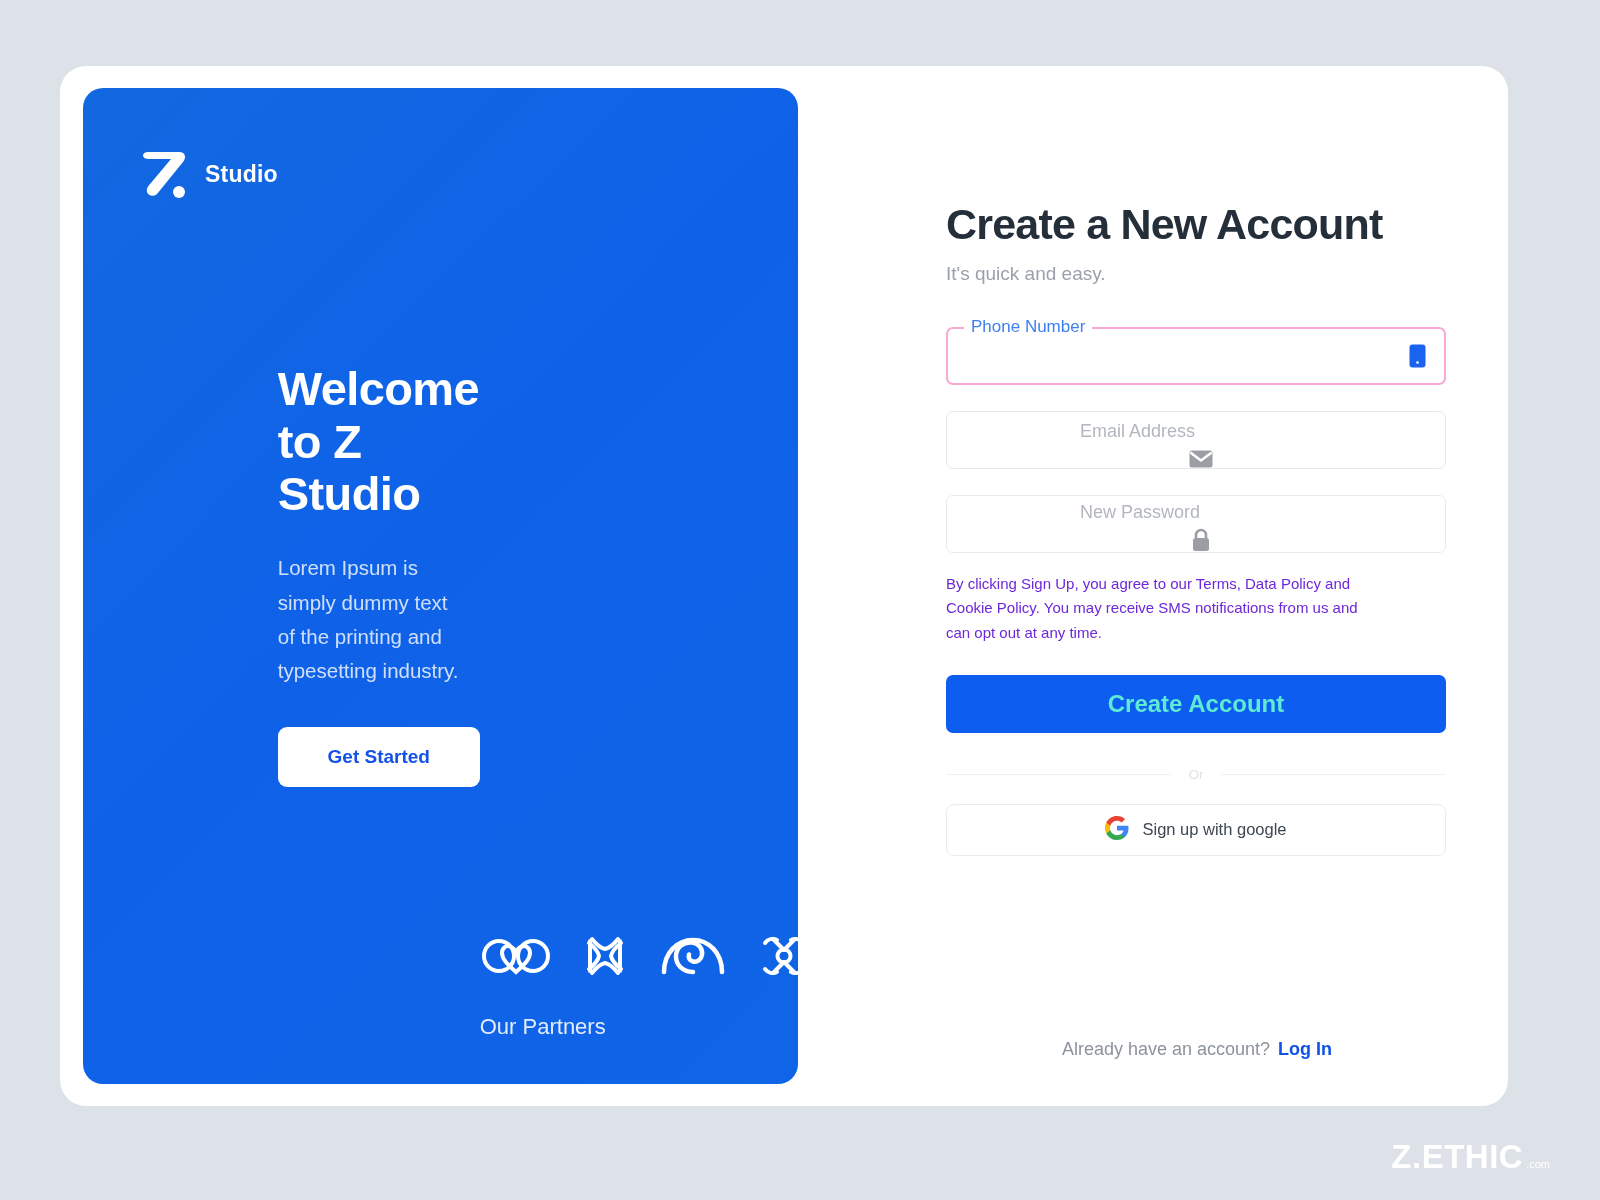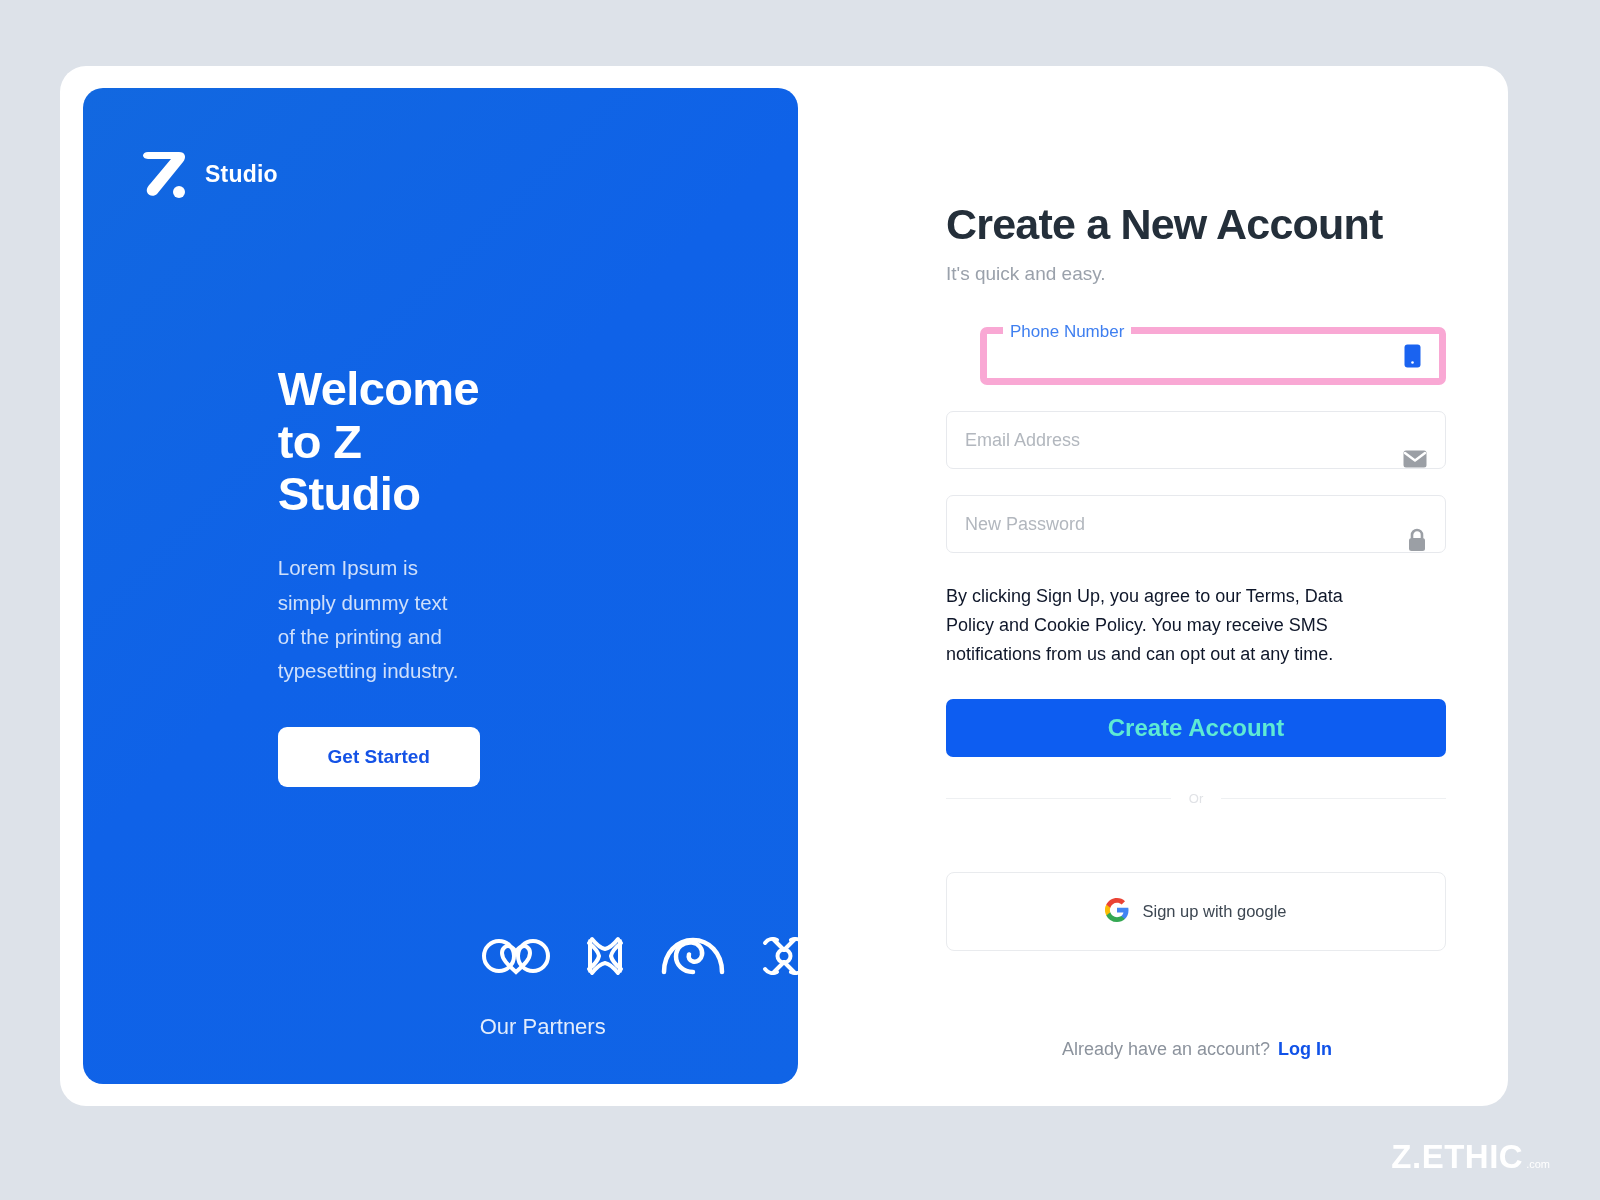--- a/index.html
+++ b/index.html
@@ -134,26 +134,25 @@
     font-size: 19px;
     color: #9aa1ab;
   }
 
   .fields { margin-top: 42px; }
 
   
   .field-focused {
     position: relative;
     height: 58px;
-    border: 7px solid #f9a8d4;
+    border: 2px solid #f9a8d4;
     border-radius: 7px;
     display: flex;
     align-items: center;
     padding: 0 18px;
-    margin-left: 34px;
   }
   .field-notch-label {
     position: absolute;
     top: -11px;
     left: 16px;
     padding: 0 7px;
     background: #ffffff;
     font-size: 17px;
     color: #3f7ff0;
     line-height: 1;
@@ -171,36 +170,37 @@
   .field-input::placeholder { color: #b2b7be; }
 
   
   .field {
     position: relative;
     height: 58px;
     margin-top: 26px;
     border: 1px solid #e7e9ed;
     border-radius: 7px;
     display: flex;
-    align-items: flex-end;
+    align-items: center;
     padding: 0 18px;
     background: #ffffff;
+    flex-direction: column;
   }
   .field-icon {
     margin-left: 10px;
     display: flex;
     align-items: center;
     justify-content: center;
   }
 
   .terms {
-    margin-top: 29px;
-    font-size: 18px;
+    margin-top: 19px;
+    font-size: 15px;
     line-height: 1.62;
-    color: #0f172a;
+    color: #6d28d9;
     max-width: 420px;
   }
 
   .submit-button {
     margin-top: 30px;
     width: 100%;
     height: 58px;
     background: #0d5df1;
     color: #5eead4;
     font-size: 24px;
@@ -223,31 +223,30 @@
   .or-text { font-size: 13px; color: #e0e2e6; }
 
   
   .social-row {
     margin-top: 22px;
     display: flex;
     gap: 16px;
   }
   .social-button {
     flex: 1;
-    height: 79px;
+    height: 52px;
     border: 1px solid #e9ebee;
     border-radius: 8px;
     background: #ffffff;
     display: flex;
     align-items: center;
     justify-content: center;
     gap: 13px;
     cursor: pointer;
     font-family: inherit;
-    margin-top: 44px;
   }
   .social-label {
     font-size: 16.5px;
     color: #3d4752;
     white-space: nowrap;
   }
 
   
   .form-footer {
     position: absolute;

